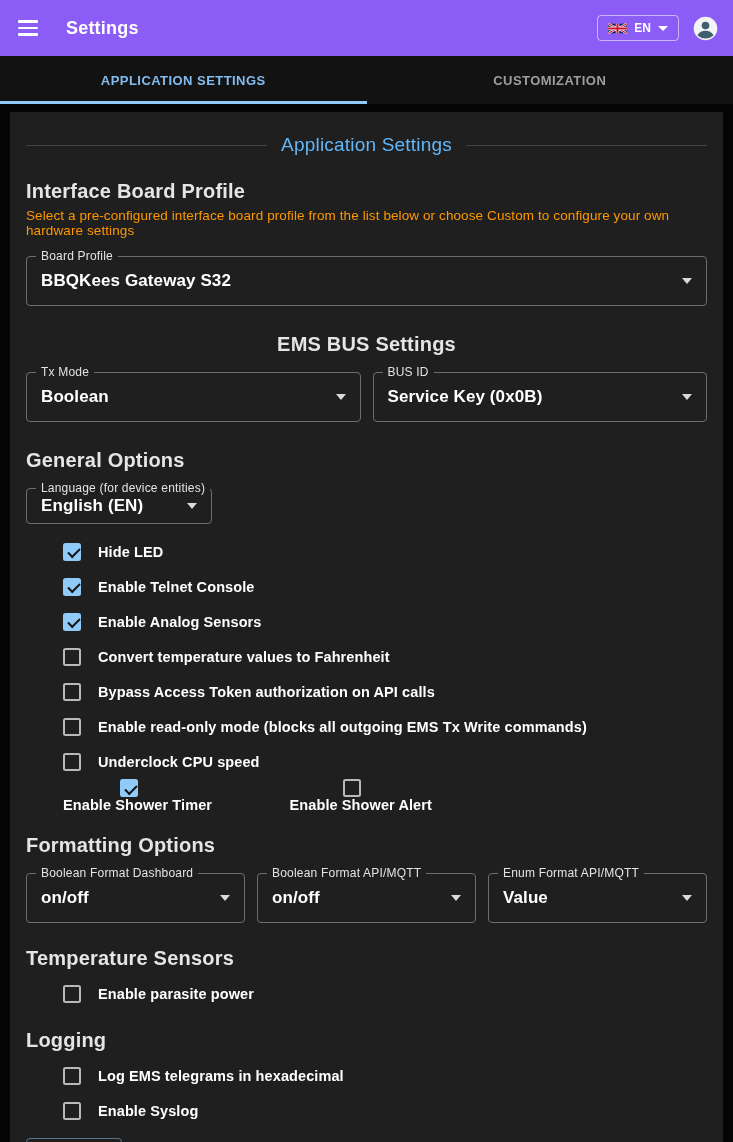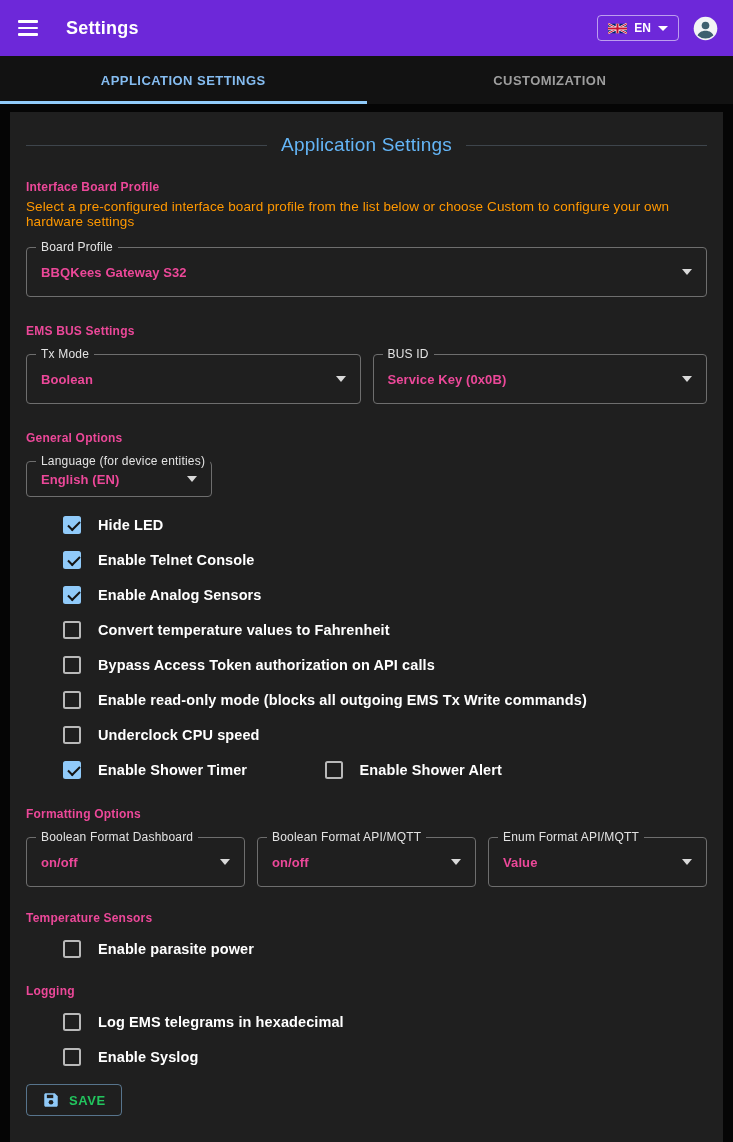--- a/index.html
+++ b/index.html
@@ -1,20 +1,20 @@
 <!DOCTYPE html>
 <html><head>
 <meta charset="utf-8">
 <style>
   * { margin:0; padding:0; box-sizing:border-box; }
   html,body { width:733px; height:1142px; background:#050505; overflow:hidden;
               font-family:"Liberation Sans", sans-serif; }
 
   
-  .appbar { height:56px; background:#6d28d9; display:flex; align-items:center; padding:0 14px; }
+  .appbar { height:56px; background:#8b5cf6; display:flex; align-items:center; padding:0 14px; }
   .menu-btn { width:32px; height:32px; display:flex; flex-direction:column; justify-content:center; gap:4px; cursor:pointer; margin-right:20px; }
   .menu-btn i { display:block; width:20px; height:2.5px; background:#fff; border-radius:1px; margin-left:4px; }
   .app-title { color:#fff; font-size:18px; font-weight:700; letter-spacing:0.2px; }
   .appbar-spacer { flex:1; }
   .lang-btn { display:flex; align-items:center; gap:7px; border:1px solid rgba(255,255,255,0.55);
               border-radius:4px; padding:5px 10px; height:26px; cursor:pointer; }
   .lang-label { color:#fff; font-size:12px; font-weight:700; }
   .tri-down { width:0; height:0; border-left:5px solid transparent; border-right:5px solid transparent; border-top:5px solid #fff; }
   .avatar-btn { margin-left:12px; width:28px; height:28px; border-radius:50%; display:flex; align-items:center; justify-content:center; cursor:pointer; }
 
@@ -26,42 +26,42 @@
   .tab.active .indicator { position:absolute; left:0; right:0; bottom:0; height:3px; background:#90caf9; }
   .tab.inactive { color:#9e9e9e; }
 
   
   .content { margin:8px 10px 6px; background:#1f1f1f; padding:12px 16px 14px; height:1072px; overflow:hidden; }
 
   .title-row { display:flex; align-items:center; gap:14px; margin-top:10px; }
   .title-row::before, .title-row::after { content:""; flex:1; height:1px; background:#3e454c; }
   .page-title { color:#64b5f6; font-size:19px; font-weight:400; letter-spacing:0.2px; }
 
-  .section-heading { color:#ec4899; font-size:12px; font-weight:700; letter-spacing:0.2px; margin-top:24px; }
+  .section-heading { color:#e5e5e5; font-size:20px; font-weight:700; letter-spacing:0.2px; margin-top:24px; }
   .helper-text { color:#ff9800; font-size:13.5px; margin-top:5px; letter-spacing:0.1px; }
 
   
   .select { position:relative; border:1px solid #6e6e6e; border-radius:4px; height:50px;
             display:flex; align-items:center; padding:1px 14px; cursor:pointer; background:transparent; }
   .select.small { height:36px; }
   .select-label { position:absolute; top:-8px; left:9px; background:#1f1f1f; padding:0 5px;
                   font-size:12px; color:#e3e3e3; letter-spacing:0.2px; white-space:nowrap; }
-  .select-value { color:#ec4899; font-size:13px; font-weight:600; letter-spacing:0.1px; flex:1;
+  .select-value { color:#ffffff; font-size:17px; font-weight:600; letter-spacing:0.1px; flex:1;
                   white-space:nowrap; overflow:hidden; }
   .select .arr { width:0; height:0; border-left:5px solid transparent; border-right:5px solid transparent;
                  border-top:6px solid #d9d9d9; margin-left:8px; }
   .mt-select { margin-top:18px; }
   .select-row { display:flex; gap:12px; margin-top:16px; }
   .select-row .select { flex:1; }
   .lang-select { width:186px; margin-top:16px; }
 
   
   .cb-list { margin-top:6px; }
   .cb-row { display:flex; align-items:center; height:35px; cursor:pointer;padding-left:37px; }
-  .cb-row.inline { display:inline-flex; margin-right:36px; }
+  .cb-row.inline { display:inline-flex; margin-right:36px;flex-direction:column; }
   .cb { position:relative; width:18px; height:18px; border:2px solid #b9b9b9; border-radius:2.5px;
         margin-right:17px; flex:none; }
   .cb[data-checked="true"] { background:#90caf9; border-color:#90caf9; }
   .cb[data-checked="true"]::after { content:""; position:absolute; left:2.5px; top:3.5px; width:10px; height:5px;
         border-left:2.5px solid #141414; border-bottom:2.5px solid #141414; transform:rotate(-45deg); }
   .cb-label { color:#fff; font-size:14.5px; font-weight:600; letter-spacing:0.1px; }
 
   
   .save-btn { margin-top:10px; display:inline-flex; align-items:center; gap:9px;
               border:1px solid rgba(144,202,249,0.5); border-radius:4px; padding:6px 15px;
@@ -121,21 +121,21 @@
   
   <div class="section-heading">Interface Board Profile</div>
   <div class="helper-text">Select a pre-configured interface board profile from the list below or choose Custom to configure your own hardware settings</div>
   <div class="select mt-select">
     <span class="select-label">Board Profile</span>
     <span class="select-value">BBQKees Gateway S32</span>
     <span class="arr"></span>
   </div>
 
   
-  <div class="section-heading" style="margin-top:27px;">EMS BUS Settings</div>
+  <div class="section-heading" style="margin-top:27px;text-align:center;">EMS BUS Settings</div>
   <div class="select-row">
     <div class="select">
       <span class="select-label">Tx Mode</span>
       <span class="select-value">Boolean</span>
       <span class="arr"></span>
     </div>
     <div class="select">
       <span class="select-label">BUS ID</span>
       <span class="select-value">Service Key (0x0B)</span>
       <span class="arr"></span>

